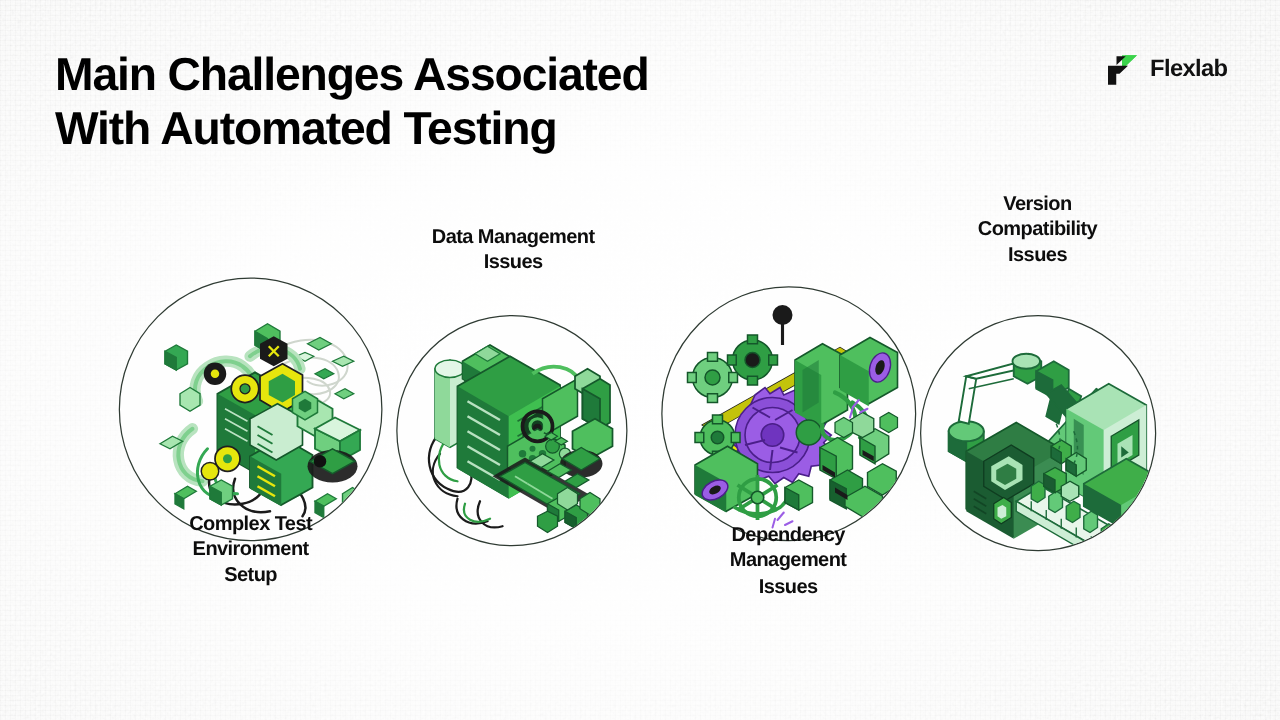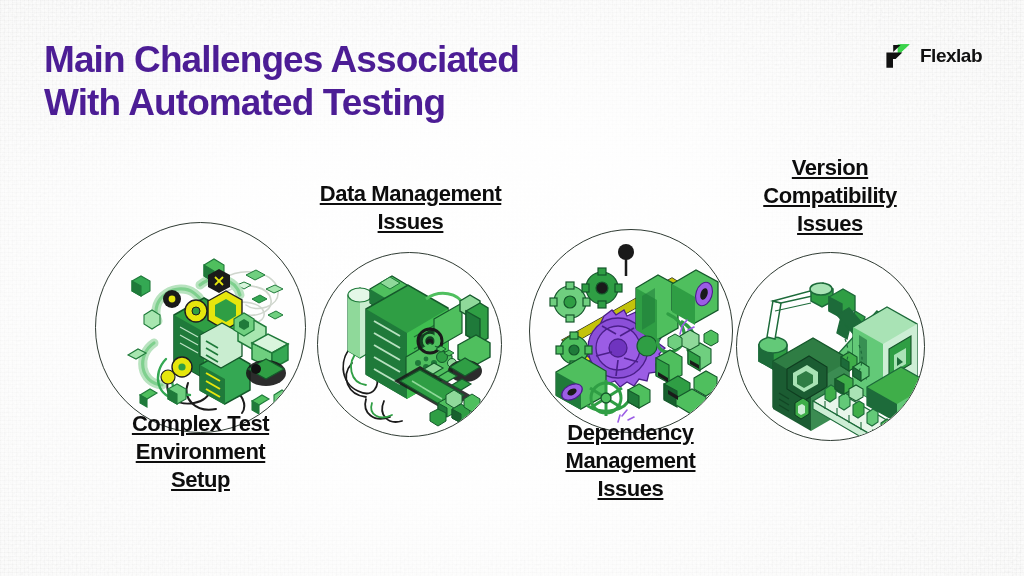--- a/index.html
+++ b/index.html
@@ -58,21 +58,21 @@
   
   #title {
     position: absolute;
     left: 44px;
     top: 38px;
     width: 620px;
     font-size: 37px;
     line-height: 1.17;
     font-weight: 700;
     letter-spacing: -0.9px;
-    color: #4c1d95;
+    color: #000000;
     white-space: pre-line;
   }
 
   #logo {
     position: absolute;
     right: 42px;
     top: 43px;
     display: flex;
     align-items: center;
     gap: 9px;
@@ -93,27 +93,26 @@
     border: 1.6px solid #2f3b33;
     background: #fefefe;
     box-sizing: border-box;
     overflow: hidden;
   }
   .circle svg { position:absolute; left:0; top:0; }
 
   .caption {
     position: absolute;
     text-align: center;
-    font-size: 22px;
+    font-size: 16px;
     line-height: 1.28;
     font-weight: 700;
     letter-spacing: -0.45px;
     color: #0d0d0d;
     white-space: pre-line;
-    text-decoration: underline;
   }
 </style>
 </head>
 <body>
 
 <div id="slide">
 
   <svg id="noise" width="1024" height="576" viewBox="0 0 1024 576" aria-hidden="true">
     <defs>
       <filter id="grain" x="0" y="0" width="100%" height="100%">

